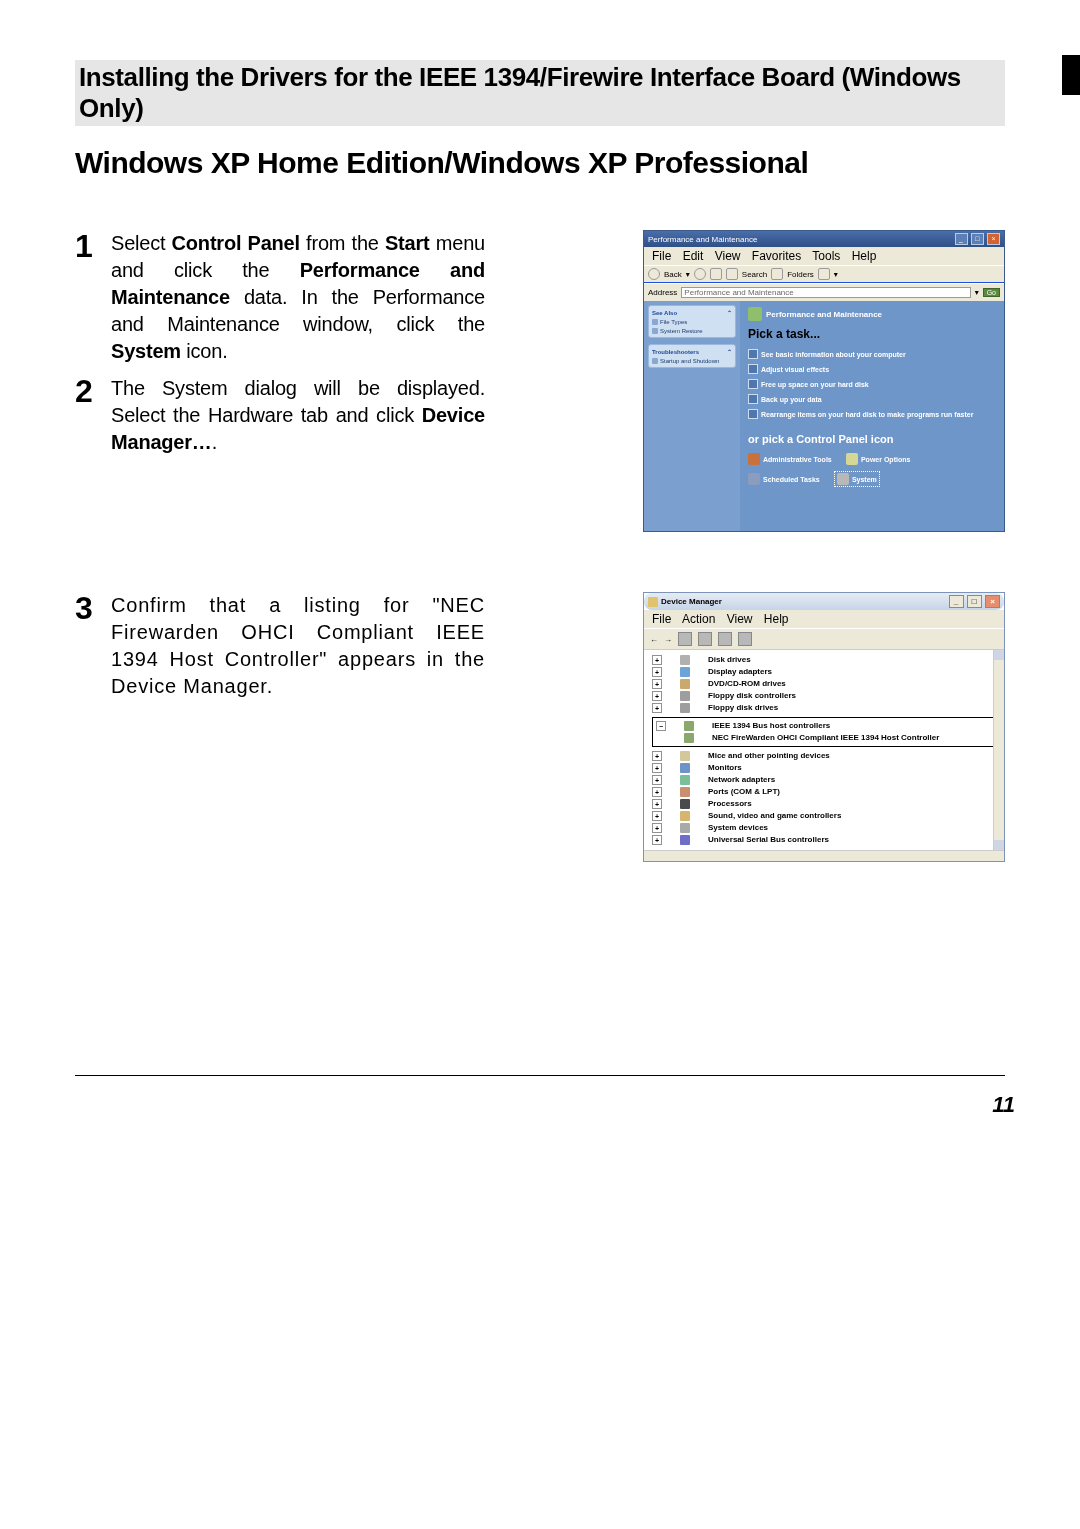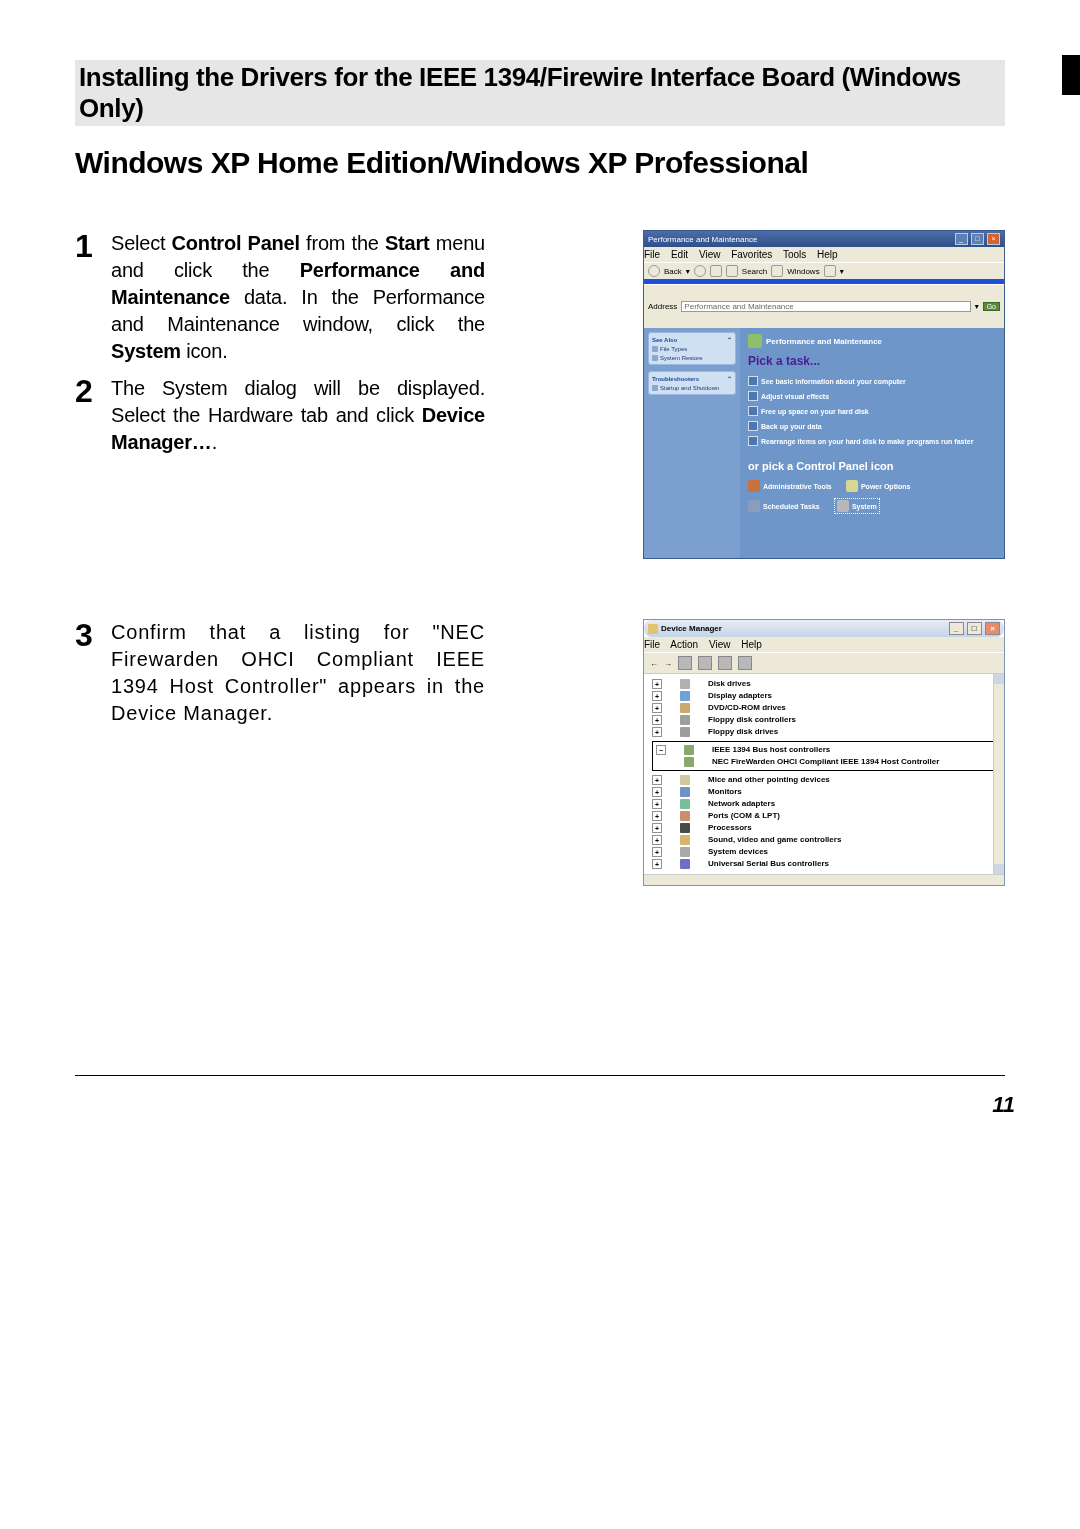--- a/index.html
+++ b/index.html
@@ -106,40 +106,40 @@
     font-size: 7px;
     text-align: center;
     line-height: 10px;
     color: #fff;
   }
   .shot1 .titlebar .winbtns .close {
     background: #d36431;
   }
   .shot1 .menubar, .shot2 .menubar {
     background: #ece9d8;
-    padding: 2px 0;
-    font-size: 10px;
+    padding: 2px 8px;
+    font-size: 12px;
   }
   .shot1 .menubar span, .shot2 .menubar span { margin-right: 8px; }
   .shot1 .toolbar {
     background: #ece9d8;
     border-top: 1px solid #fff;
-    border-bottom: 5px solid #1d4ed8;
+    border-bottom: 1px solid #1d4ed8;
     padding: 2px 4px;
     font-size: 8px;
     display:flex;
     align-items:center;
     gap:4px;
   }
   .shot1 .toolbar .ico {
     width:10px;height:10px;border:1px solid #9a9a9a;border-radius:50%;display:inline-block;
   }
   .shot1 .addrbar {
     background: #ece9d8;
-    padding: 16px 4px;
+    padding: 3px 4px;
     font-size: 8px;
     display: flex;
     align-items: center;
     gap: 4px;
     border-top:1px solid #fff;
   }
   .shot1 .addrbar .gobtn{
     background:#5a8a3a;color:#fff;padding:0 3px;border:1px solid #3d6628;font-size:7px;
   }
   .shot1 .body {
@@ -181,21 +181,21 @@
   .shot1 .mainpanel .cat {
     display:flex;align-items:center;gap:4px;font-size:8px;font-weight:700;margin-bottom:6px;
   }
   .shot1 .mainpanel .cat::before{
     content:"";width:14px;height:14px;background:#8fbf6a;border-radius:2px;display:inline-block;
   }
   .shot1 .pick {
     font-size: 12px;
     font-weight: 700;
     margin: 6px 0 8px 0;
-    color:#4c1d95;
+    color:#000000;
   }
   .shot1 .task {
     font-size: 7px;
     margin: 5px 0;
     display:flex;align-items:center;gap:3px;
     font-weight:700;
   }
   .shot1 .task::before{
     content:"";width:8px;height:8px;background:#4f77ad;border:1px solid #ccddee;display:inline-block;
   }
@@ -351,21 +351,21 @@
       </div>
       <div class="toolbar">
         <span class="ico"></span>
         <span>Back</span>
           <span>▾</span>
         <span class="ico"></span>
         <span class="ico" style="border-radius:2px"></span>
         <span class="ico" style="border-radius:2px"></span>
         <span>Search</span>
         <span class="ico" style="border-radius:2px"></span>
-        <span>Windows</span>
+        <span>Folders</span>
         <span class="ico" style="border-radius:2px"></span>
           <span>▾</span>
       </div>
       <div class="addrbar">
         <span>Address</span>
         <span style="flex:1;background:#fff;border:1px solid #9a9a9a;padding:0 2px;color:#6a6a6a">Performance and Maintenance</span>
         <span>▾</span>
         <span class="gobtn">Go</span>
       </div>
       <div class="body">

